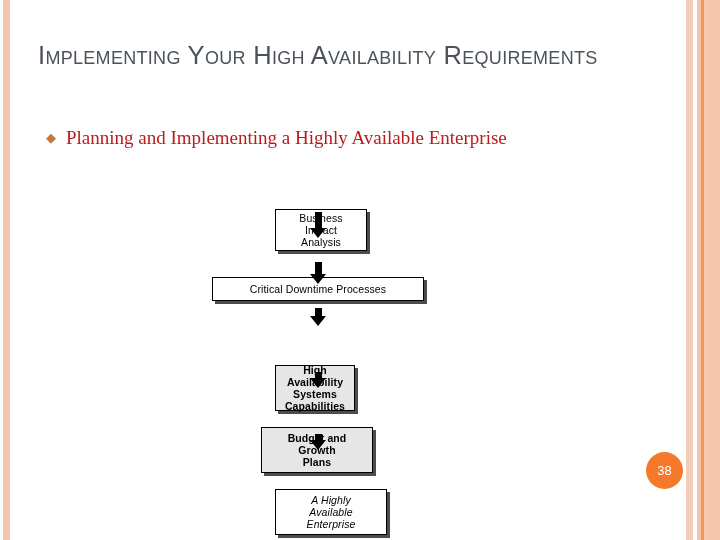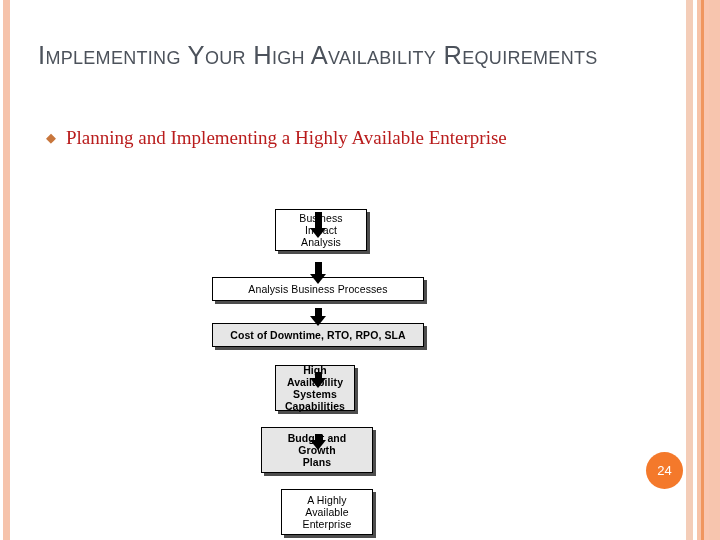--- a/index.html
+++ b/index.html
@@ -143,43 +143,40 @@
 
 <div id="diagram">
     <div class="node white" style="left: 75px; top: 4px; width: 92px; height: 42px;">
       <span style="white-space: pre-line;">Business
 Impact
 Analysis</span>
     </div>
     <div class="connector" style="left: 114.5px; top: 46px; height: 17px;"></div>
     <div class="arrowhead" style="left: 110px; top: 62px;"></div>
     <div class="node white" style="left: 12px; top: 72px; width: 212px; height: 24px;">
-      <span style="white-space: pre-line;">Analysis Business Processes</span>
+      <span style="white-space: pre-line;">Critical Downtime Processes</span>
     </div>
     <div class="connector" style="left: 114.5px; top: 96px; height: 13px;"></div>
     <div class="arrowhead" style="left: 110px; top: 108px;"></div>
-    <div class="node grey" style="left: 12px; top: 118px; width: 212px; height: 24px;">
-      <span style="white-space: pre-line;">Cost of Downtime, RTO, RPO, SLA</span>
-    </div>
     <div class="connector" style="left: 114.5px; top: 142px; height: 9px;"></div>
     <div class="arrowhead" style="left: 110px; top: 150px;"></div>
     <div class="node grey" style="left: 75px; top: 160px; width: 80px; height: 46px;">
       <span style="white-space: pre-line;">High Availability
 Systems
 Capabilities</span>
     </div>
     <div class="connector" style="left: 114.5px; top: 206px; height: 7px;"></div>
     <div class="arrowhead" style="left: 110px; top: 212px;"></div>
     <div class="node grey" style="left: 61px; top: 222px; width: 112px; height: 46px;">
       <span style="white-space: pre-line;">Budget and
 Growth
 Plans</span>
     </div>
     <div class="connector" style="left: 114.5px; top: 268px; height: 7px;"></div>
     <div class="arrowhead" style="left: 110px; top: 274px;"></div>
-    <div class="node white" style="left: 81px; top: 284px; width: 92px; height: 46px;">
+    <div class="node white" style="left: 75px; top: 284px; width: 112px; height: 46px; font-style: italic;">
       <span style="white-space: pre-line;">A Highly
 Available
 Enterprise</span>
     </div>
   </div>
 
-<div id="page-badge">24</div>
+<div id="page-badge">38</div>
 
 </body></html>

